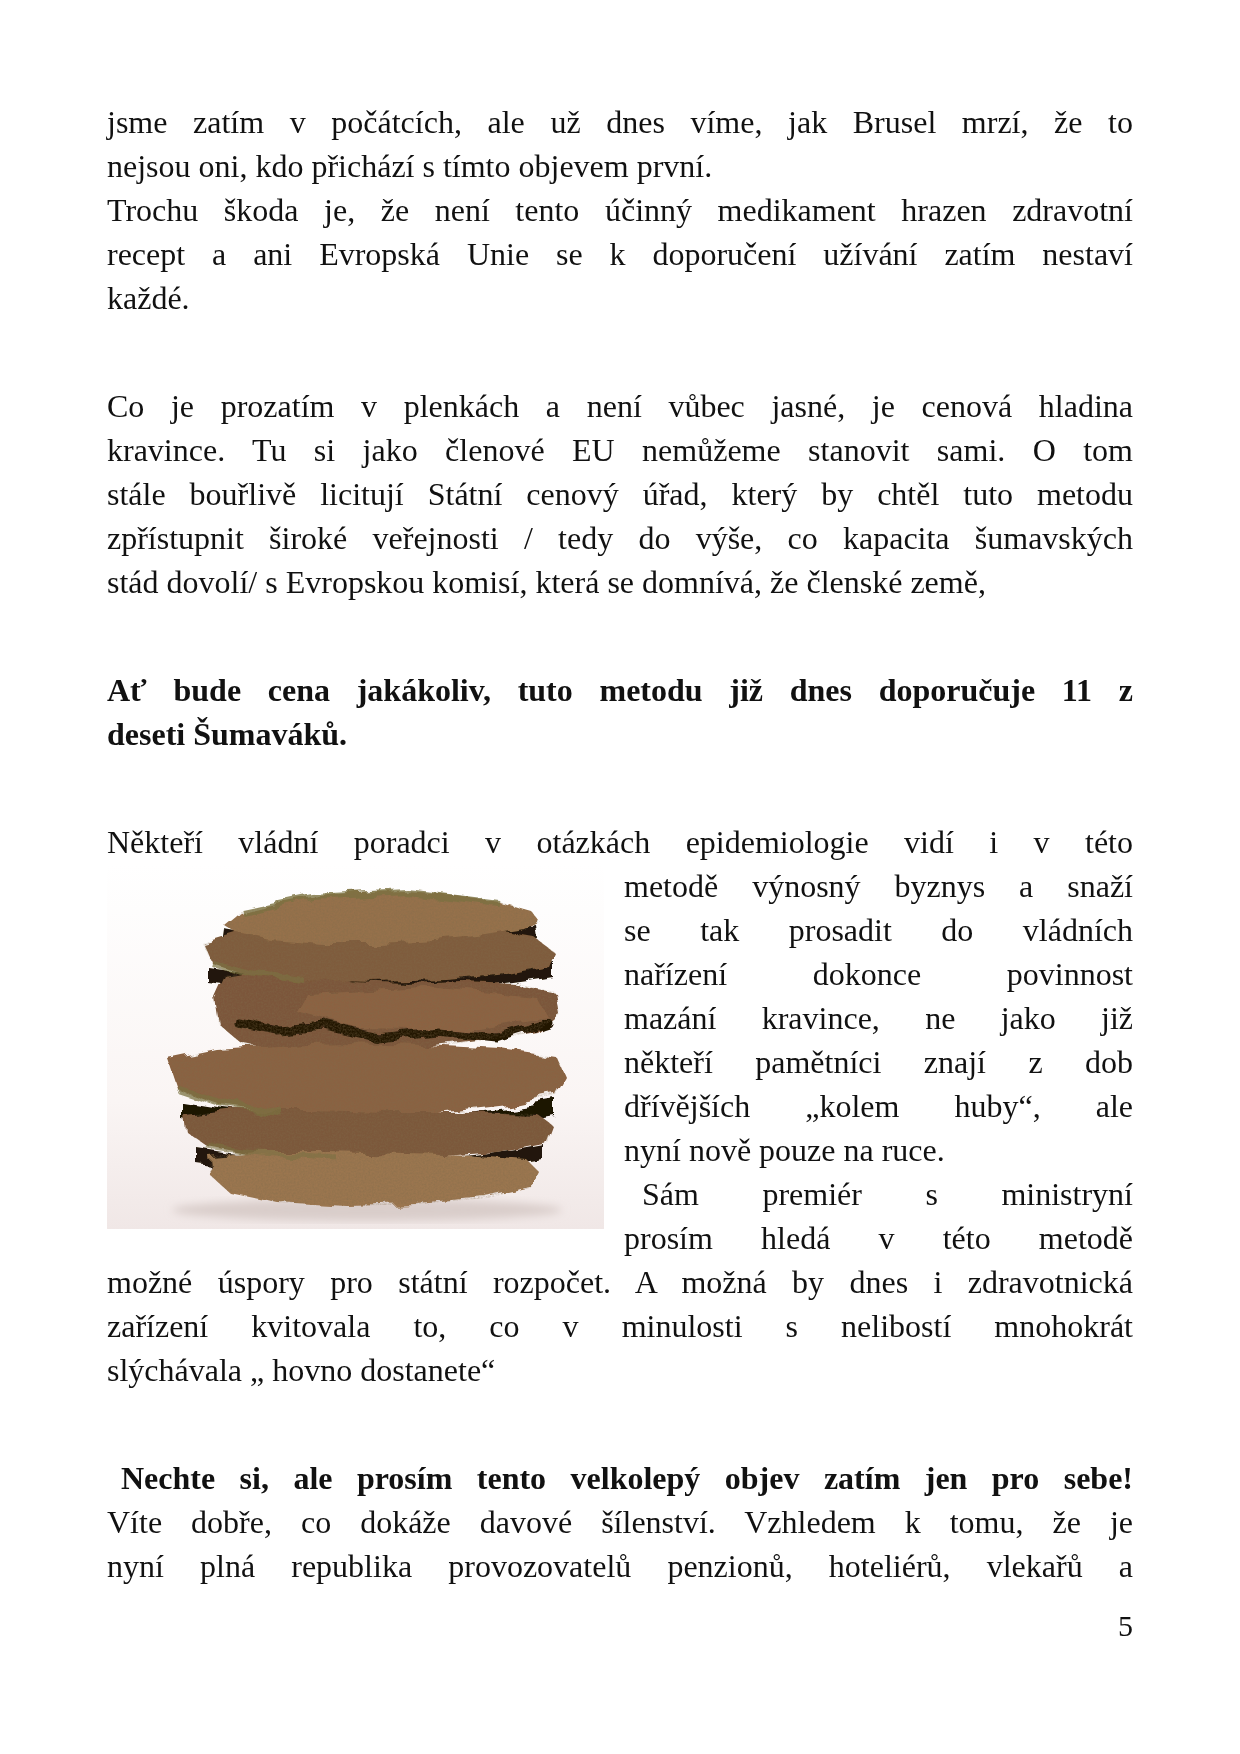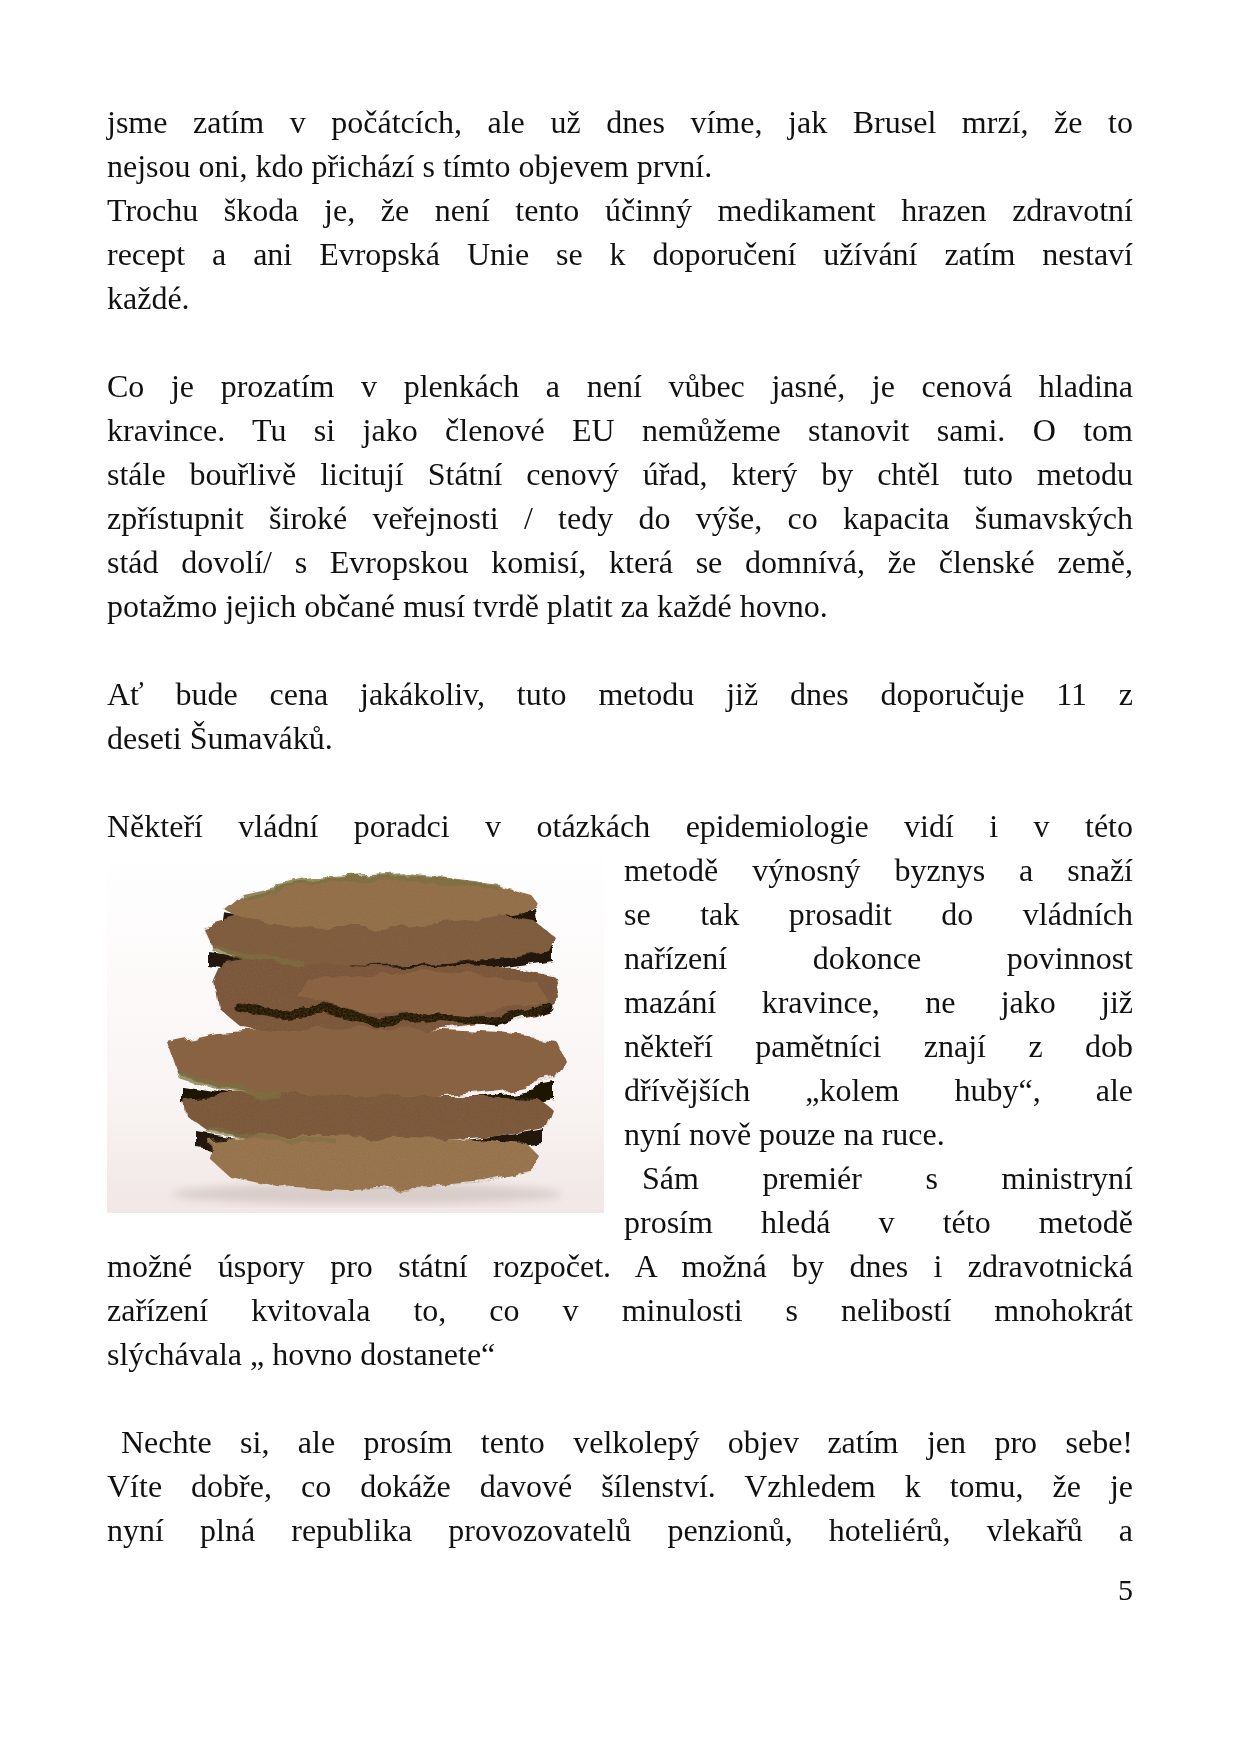--- a/index.html
+++ b/index.html
@@ -17,22 +17,22 @@
     padding:100px 107px 0 107px;
   }
   .para{font-size:32px;line-height:44px;}
   .para .line{
     text-align:justify;
     text-align-last:justify;
     -moz-text-align-last:justify;
   }
   .para .line:last-child{text-align-last:left;-moz-text-align-last:left;}
   .para.justify-all .line:last-child{text-align-last:justify;-moz-text-align-last:justify;}
-  .gap{margin-top:44px;}
-  .bold{font-weight:normal;}
+  .gap{margin-top:64px;}
+  .bold{font-weight:bold;}
   .indent .line{text-indent:14px;}
   .premier-block .line:first-child{text-indent:18px;}
   .wrap-block::after{content:"";display:block;clear:both;}
   .photo{
     float:left;
     width:497px;height:365px;
     margin:0 20px 6px 0;
   }
   .photo svg{display:block;width:100%;height:100%;}
   .footer{
@@ -56,21 +56,20 @@
       <div class="line">recept a ani Evropská Unie se k doporučení užívání zatím nestaví</div>
       <div class="line">každé.</div>
     </div>
 
   <div class="para gap">
       <div class="line">Co je prozatím v plenkách a není vůbec jasné, je cenová hladina</div>
       <div class="line">kravince. Tu si jako členové EU nemůžeme stanovit sami.  O tom</div>
       <div class="line">stále bouřlivě licitují Státní cenový úřad, který by chtěl tuto metodu</div>
       <div class="line">zpřístupnit široké veřejnosti / tedy do výše, co kapacita šumavských</div>
       <div class="line">stád dovolí/ s Evropskou komisí, která se domnívá, že členské země,</div>
-      <div class="line">potažmo jejich občané musí tvrdě platit za každé hovno.</div>
     </div>
 
   <div class="para gap bold">
       <div class="line">Ať bude cena jakákoliv, tuto metodu již dnes doporučuje 11 z</div>
       <div class="line">deseti Šumaváků.</div>
     </div>
 
   <div class="para gap justify-all">
       <div class="line">Někteří vládní poradci v otázkách epidemiologie vidí i v této</div>
     </div>

